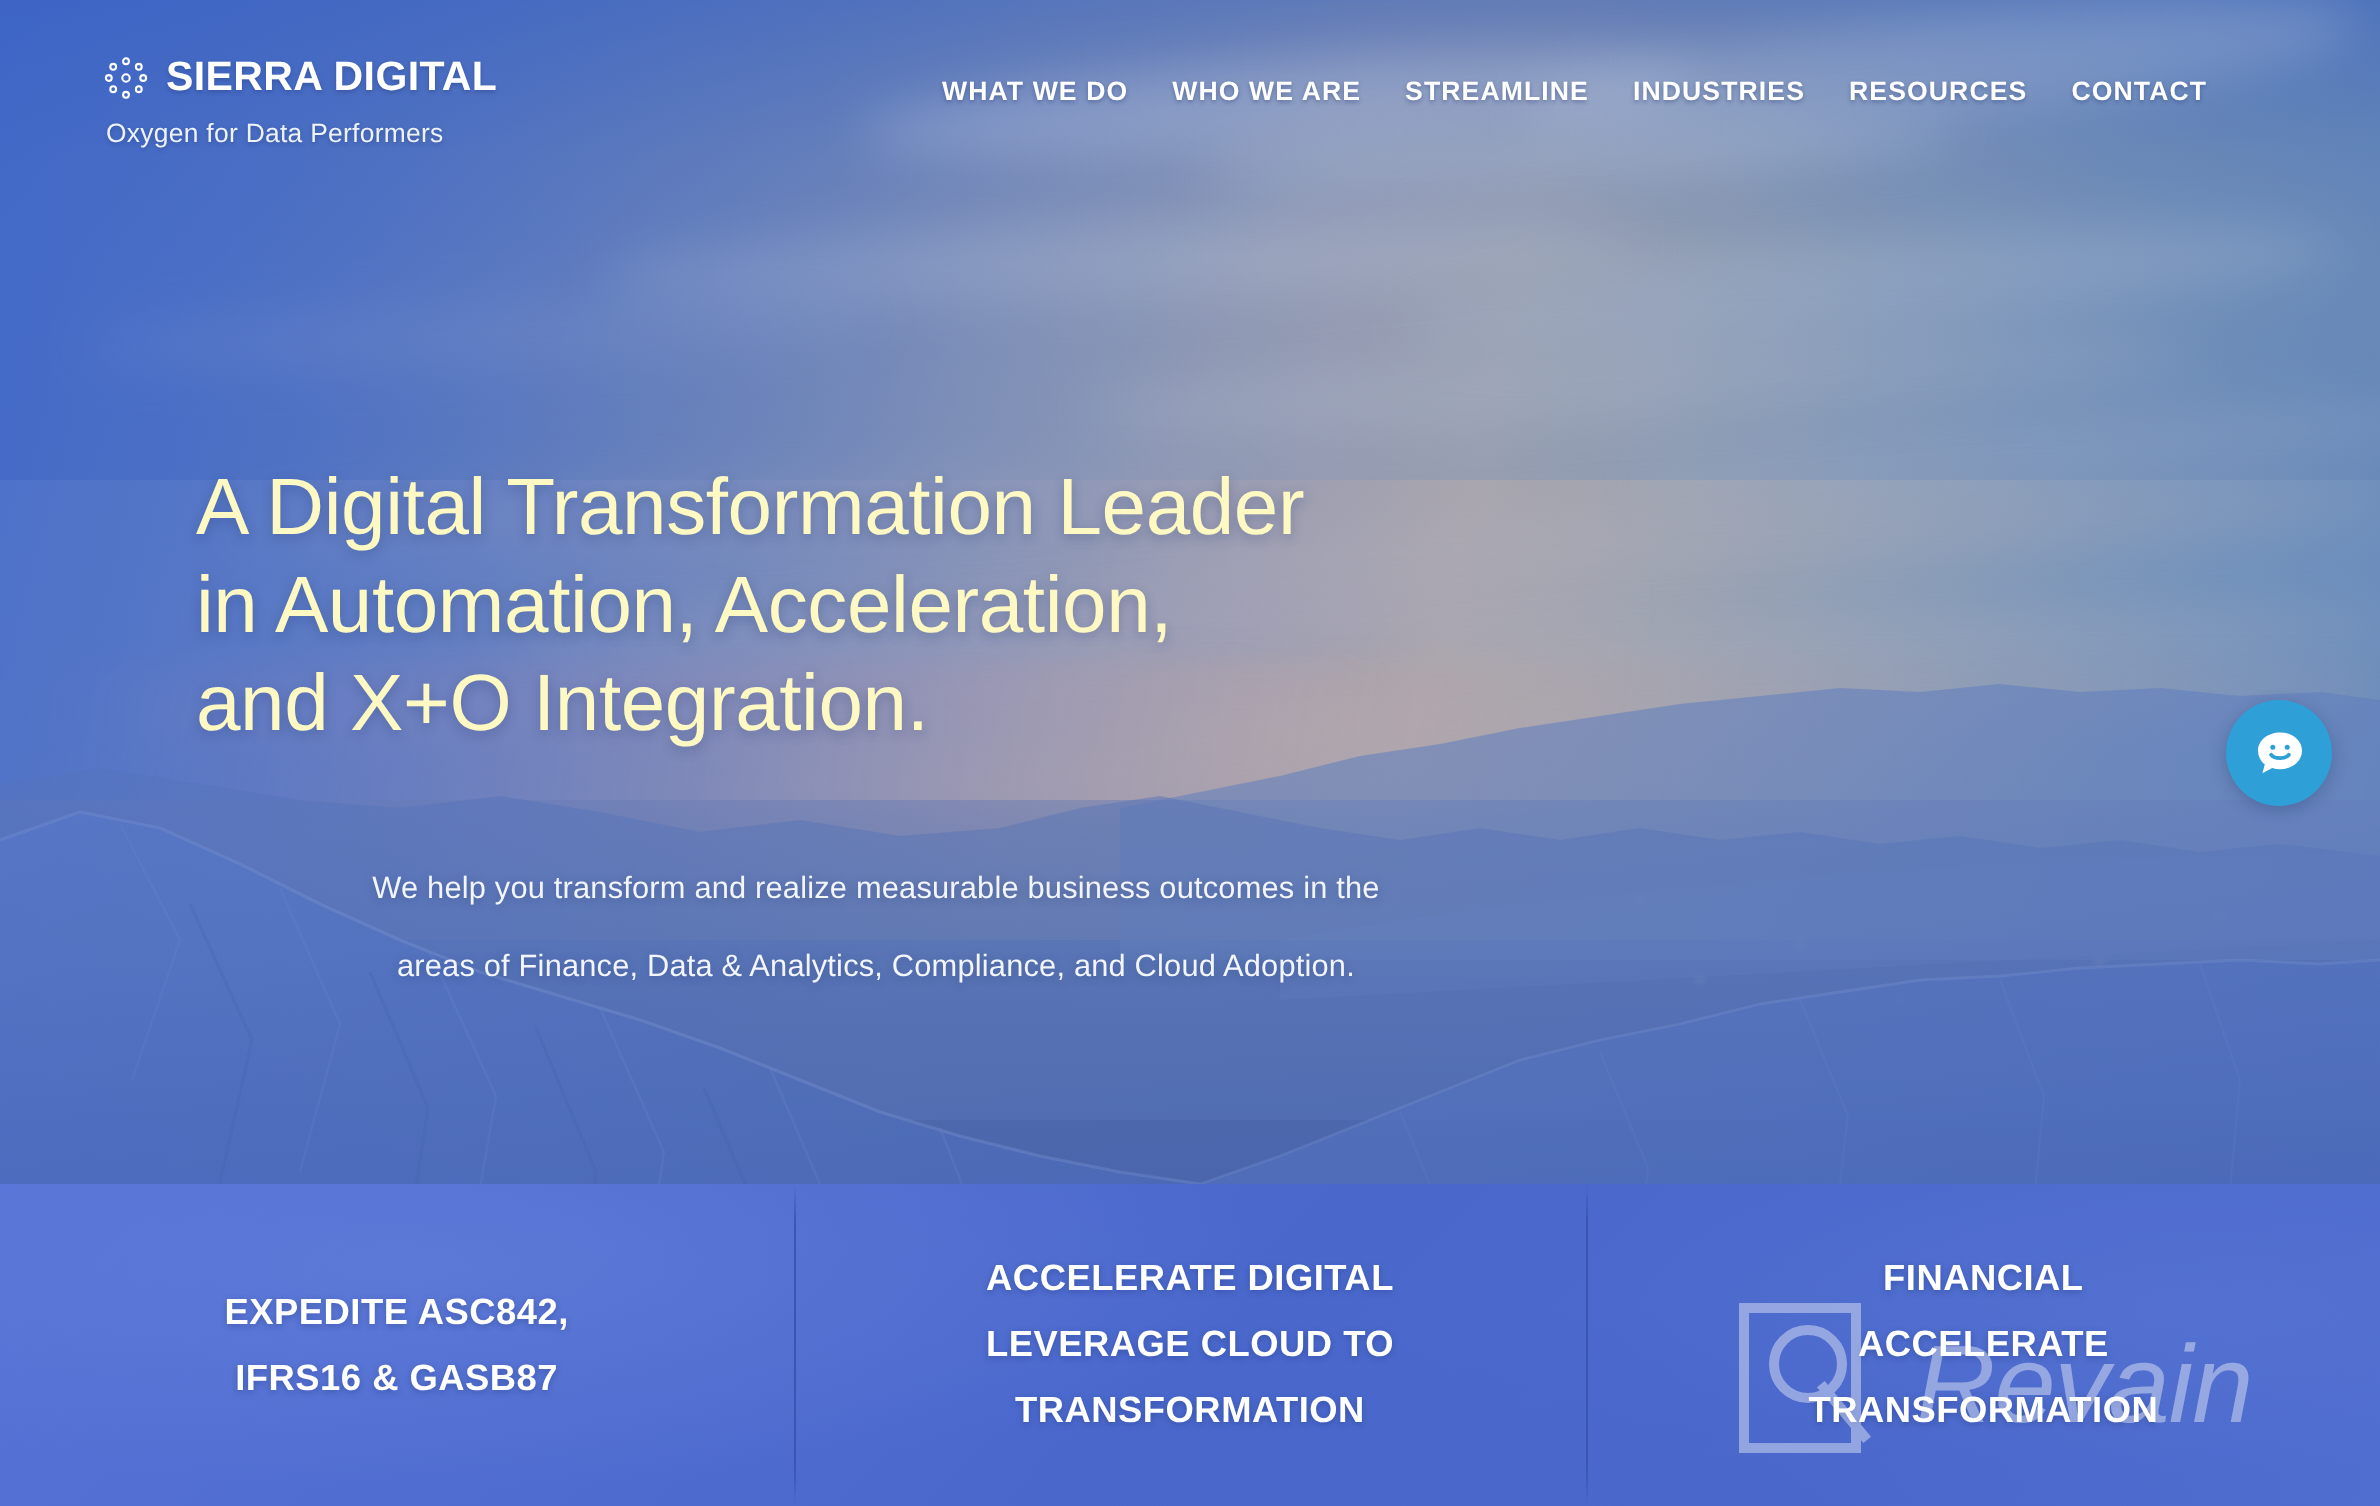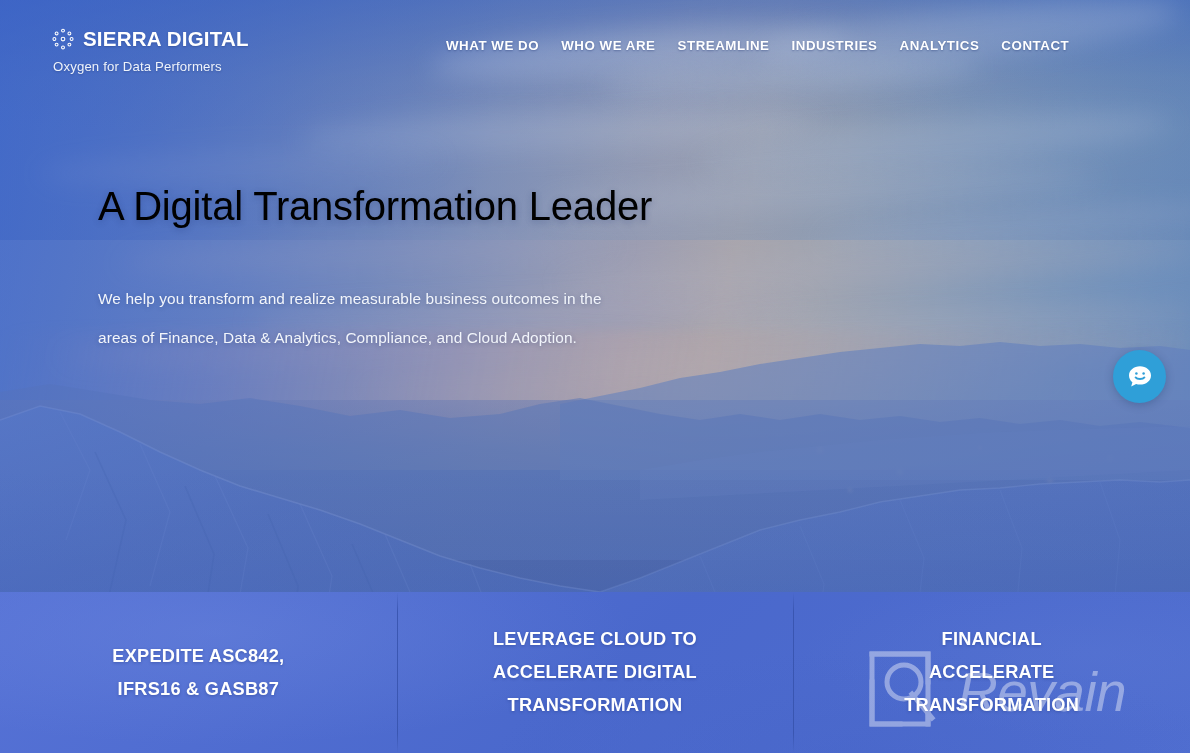--- a/index.html
+++ b/index.html
@@ -161,45 +161,46 @@
     text-shadow:0 1px 2px rgba(30,50,110,0.35);
   }
   .brand-tagline {
     margin-top:9px; margin-left:1px;
     font-size:13.2px; color:#eef3fb; font-weight:400;
     letter-spacing:0.15px; white-space:nowrap;
     text-shadow:0 1px 2px rgba(30,50,110,0.35);
   }
 
   .nav {
-    position:absolute; left:435px; top:34px;
+    position:absolute; left:460px; top:34px;
     display:flex; align-items:center; gap:0;
   }
   .nav-item {
     font-size:13.3px; font-weight:700; color:#ffffff;
     letter-spacing:0.55px; white-space:nowrap;
     padding:4px 11px; cursor:pointer;
     text-shadow:0 1px 2px rgba(30,50,110,0.40);
   }
 
   
   .hero { position:absolute; left:98px; top:182px; width:680px; z-index:20; }
   .hero-title {
-    font-size:40px; font-weight:500; color:#000000;
+    font-size:40px; font-weight:500; color:#fef9c3;
     line-height:49px; letter-spacing:-0.2px;
     text-shadow:0 2px 6px rgba(34,54,112,0.30);
+    margin-top:48px;
   }
   .hero-title .ln { display:block; white-space:nowrap; }
   .hero-sub {
     margin-top:48px;
     font-size:15.4px; font-weight:400; color:#f2f5fb;
     line-height:39px; letter-spacing:0.1px;
     text-shadow:0 1px 4px rgba(34,54,112,0.35);
   }
-  .hero-sub .ln { display:block; white-space:nowrap; }
+  .hero-sub .ln { display:block; white-space:nowrap;text-align:center; }
 
   
   .chat-widget {
     position:absolute; left:1113px; top:350px;
     width:53px; height:53px; border-radius:50%;
     background:#2f9fd8;
     display:flex; align-items:center; justify-content:center;
     cursor:pointer; z-index:40;
     box-shadow:0 2px 8px rgba(20,50,90,0.28);
   }
@@ -371,28 +372,30 @@
         <span class="brand-name">SIERRA DIGITAL</span>
       </span>
       <span class="brand-tagline">Oxygen for Data Performers</span>
     </a>
 
     <nav class="nav">
       <span class="nav-item">WHAT WE DO</span>
       <span class="nav-item">WHO WE ARE</span>
       <span class="nav-item">STREAMLINE</span>
       <span class="nav-item">INDUSTRIES</span>
-      <span class="nav-item">ANALYTICS</span>
+      <span class="nav-item">RESOURCES</span>
       <span class="nav-item">CONTACT</span>
     </nav>
   </header>
 
   <section class="hero">
     <h1 class="hero-title">
       <span class="ln">A Digital Transformation Leader</span>
+      <span class="ln">in Automation, Acceleration,</span>
+      <span class="ln">and X+O Integration.</span>
     </h1>
     <p class="hero-sub">
       <span class="ln">We help you transform and realize measurable business outcomes in the</span>
       <span class="ln">areas of Finance, Data &amp; Analytics, Compliance, and Cloud Adoption.</span>
     </p>
   </section>
 
   <div class="chat-widget">
     <span>
       <svg width="30" height="30" viewBox="0 0 30 30" xmlns="http://www.w3.org/2000/svg">
@@ -410,22 +413,22 @@
 
     <div class="card">
       <div class="card-text">
         <span class="ln">EXPEDITE ASC842,</span>
         <span class="ln">IFRS16 &amp; GASB87</span>
       </div>
     </div>
 
     <div class="card">
       <div class="card-text">
+        <span class="ln">ACCELERATE DIGITAL</span>
         <span class="ln">LEVERAGE CLOUD TO</span>
-        <span class="ln">ACCELERATE DIGITAL</span>
         <span class="ln">TRANSFORMATION</span>
       </div>
     </div>
 
 
     <div class="card">
       <div class="card-text">
         <span class="ln">FINANCIAL</span>
         <span class="ln">ACCELERATE</span>
         <span class="ln">TRANSFORMATION</span>

